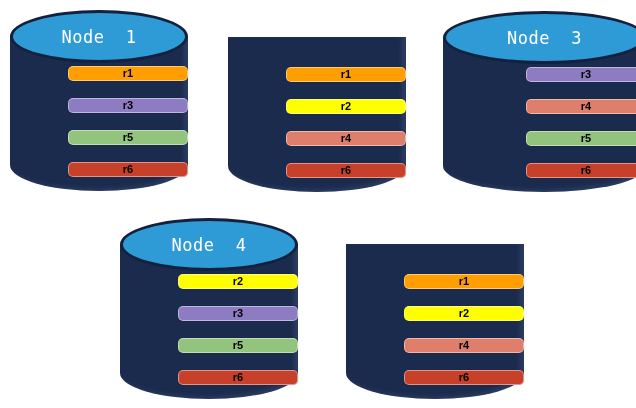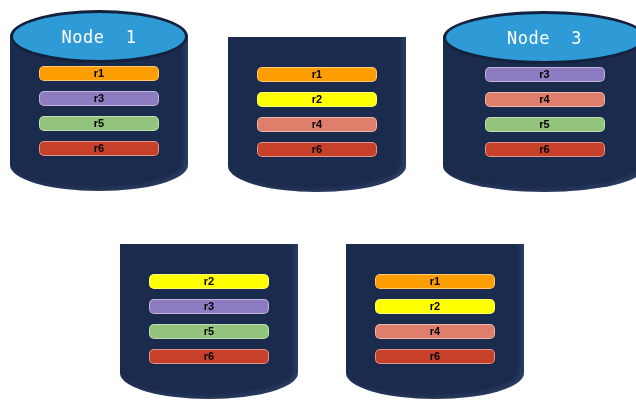--- a/index.html
+++ b/index.html
@@ -55,22 +55,22 @@
     white-space: pre;
     letter-spacing: 0.5px;
     margin-top: 1px;
   }
   .bars {
     position: absolute;
     left: 0; right: 0;
     top: 56px;
     display: flex;
     flex-direction: column;
-    align-items: center;
-    gap: 10px;
+    align-items: flex-end;
+    gap: 17px;
     z-index: 3;
   }
   .bar {
     width: 120px;
     height: 15px;
     box-sizing: border-box;
     border-radius: 5px;
     border: 1px solid rgba(255,255,255,0.45);
     box-shadow: 0 0 1px rgba(0,0,0,0.4);
     display: flex;
@@ -143,20 +143,23 @@
           <span>r5</span>
         </div>
         <div class="bar" style="background: rgb(198, 64, 42);">
           <span>r6</span>
         </div>
       </div>
   </div>
 
   <div class="cylinder pos-4">
     <div class="cyl-body"></div>
+    <div class="cyl-top">
+      <span class="node-title">Node  4</span>
+    </div>
     <div class="bars">
         <div class="bar" style="background: rgb(255, 255, 0);">
           <span>r2</span>
         </div>
         <div class="bar" style="background: rgb(142, 124, 195);">
           <span>r3</span>
         </div>
         <div class="bar" style="background: rgb(147, 196, 125);">
           <span>r5</span>
         </div>

